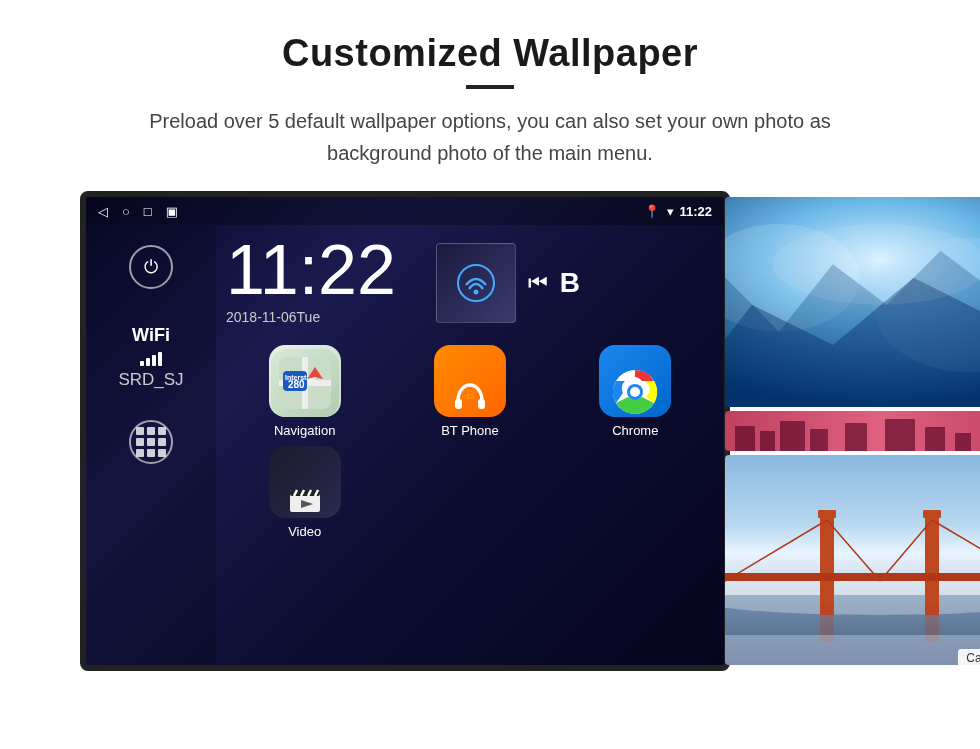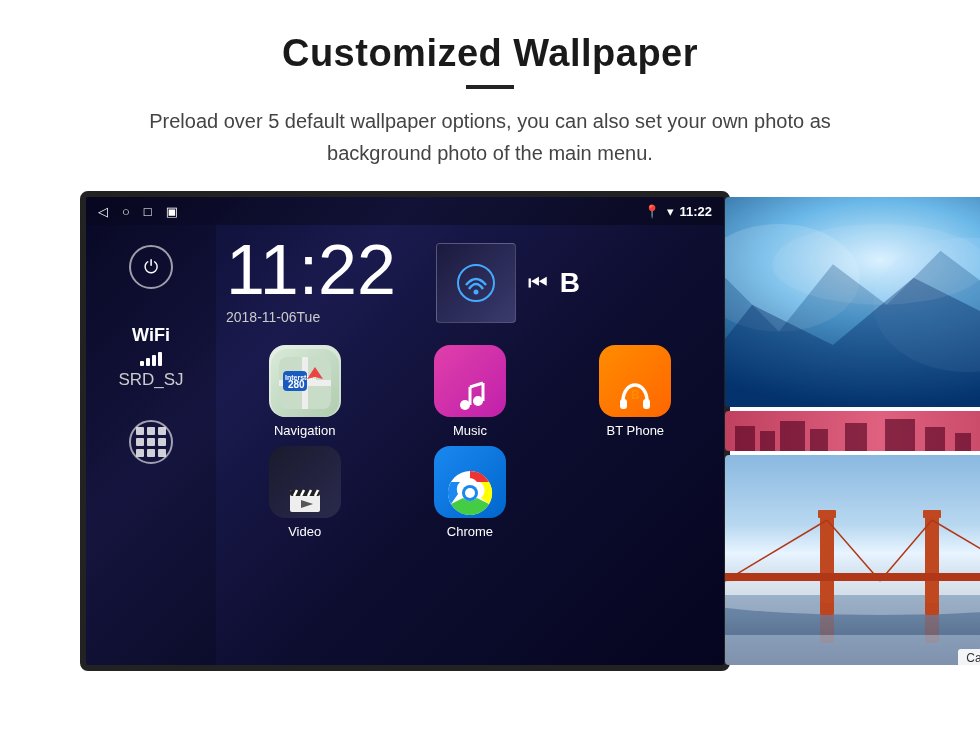--- a/index.html
+++ b/index.html
@@ -432,63 +432,33 @@
                   <text x="14" y="31" font-size="7" fill="#fff" font-weight="bold">Interstate</text>
                   <text x="17" y="39" font-size="10" fill="#fff" font-weight="bold">280</text>
 
                   <polygon points="44,18 52,30 44,28 36,30" fill="#e33" opacity="0.9"></polygon>
                 </svg>
               </div>
               <span class="app-label">Navigation</span>
             </div>
 
 
-            <div class="app-item">
-              <div class="app-icon music-icon-bg">
-                <svg width="40" height="40" viewBox="0 0 40 40">
-                  <circle cx="15" cy="28" r="5" fill="#fff"></circle>
-                  <circle cx="28" cy="24" r="5" fill="#fff"></circle>
-                  <line x1="20" y1="28" x2="20" y2="10" stroke="#fff" stroke-width="3"></line>
-                  <line x1="33" y1="24" x2="33" y2="6" stroke="#fff" stroke-width="3"></line>
-                  <line x1="20" y1="10" x2="33" y2="6" stroke="#fff" stroke-width="3"></line>
-                </svg>
-              </div>
-              <span class="app-label">Music</span>
-            </div>
 
             <div class="app-item">
               <div class="app-icon bt-icon-bg">
                 <svg width="40" height="40" viewBox="0 0 40 40">
 
                   <path d="M8 24 C8 14 14 8 20 8 C26 8 32 14 32 24" fill="none" stroke="#fff" stroke-width="3.5"></path>
                   <rect x="5" y="22" width="7" height="10" rx="3" fill="#fff"></rect>
                   <rect x="28" y="22" width="7" height="10" rx="3" fill="#fff"></rect>
 
                   <text x="16" y="22" font-size="12" fill="#ff8c00" font-weight="bold" font-family="Arial">B</text>
                 </svg>
               </div>
               <span class="app-label">BT Phone</span>
-            </div>
-
-            <div class="app-item">
-              <div class="app-icon video-icon-bg">
-                <svg width="40" height="40" viewBox="0 0 40 40">
-
-                  <rect x="5" y="12" width="30" height="22" rx="2" fill="#eee"></rect>
-                  <rect x="5" y="12" width="30" height="6" rx="2" fill="#222"></rect>
-
-                  <line x1="12" y1="12" x2="9" y2="18" stroke="#fff" stroke-width="2.5"></line>
-                  <line x1="19" y1="12" x2="16" y2="18" stroke="#fff" stroke-width="2.5"></line>
-                  <line x1="26" y1="12" x2="23" y2="18" stroke="#fff" stroke-width="2.5"></line>
-                  <line x1="33" y1="12" x2="30" y2="18" stroke="#fff" stroke-width="2.5"></line>
-
-                  <polygon points="16,22 16,30 28,26" fill="#555"></polygon>
-                </svg>
-              </div>
-              <span class="app-label">Video</span>
             </div>
 
             <div class="app-item">
               <div class="app-icon chrome-icon-bg">
                 <svg width="50" height="50" viewBox="0 0 50 50">
 
                   <circle cx="25" cy="25" r="22" fill="#fff"></circle>
 
                   <path d="M25 3 A22 22 0 0 1 44 14 L32 14 A10 10 0 0 0 25 10Z" fill="#e33"></path>
 
@@ -496,20 +466,38 @@
 
                   <path d="M44 36 A22 22 0 0 1 6 36 L18 30 A10 10 0 0 0 32 30Z" fill="#4c4"></path>
 
                   <path d="M44 14 A22 22 0 0 1 44 36 L36 30 A10 10 0 0 0 35 14Z" fill="#ff0"></path>
 
                   <circle cx="25" cy="25" r="8" fill="#1a88f0"></circle>
                   <circle cx="25" cy="25" r="5" fill="#fff"></circle>
                 </svg>
               </div>
               <span class="app-label">Chrome</span>
+            </div>
+
+            <div class="app-item">
+              <div class="app-icon video-icon-bg">
+                <svg width="40" height="40" viewBox="0 0 40 40">
+
+                  <rect x="5" y="12" width="30" height="22" rx="2" fill="#eee"></rect>
+                  <rect x="5" y="12" width="30" height="6" rx="2" fill="#222"></rect>
+
+                  <line x1="12" y1="12" x2="9" y2="18" stroke="#fff" stroke-width="2.5"></line>
+                  <line x1="19" y1="12" x2="16" y2="18" stroke="#fff" stroke-width="2.5"></line>
+                  <line x1="26" y1="12" x2="23" y2="18" stroke="#fff" stroke-width="2.5"></line>
+                  <line x1="33" y1="12" x2="30" y2="18" stroke="#fff" stroke-width="2.5"></line>
+
+                  <polygon points="16,22 16,30 28,26" fill="#555"></polygon>
+                </svg>
+              </div>
+              <span class="app-label">Video</span>
             </div>
 
           </div>
         </div>
       </div>
     </div>
 
     <div style="position:absolute; left:645px; top:6px; width:310px; height:468px; display:flex; flex-direction:column; gap:4px;">
 
       <div style="flex:1; border-radius:4px; overflow:hidden; position:relative;">

